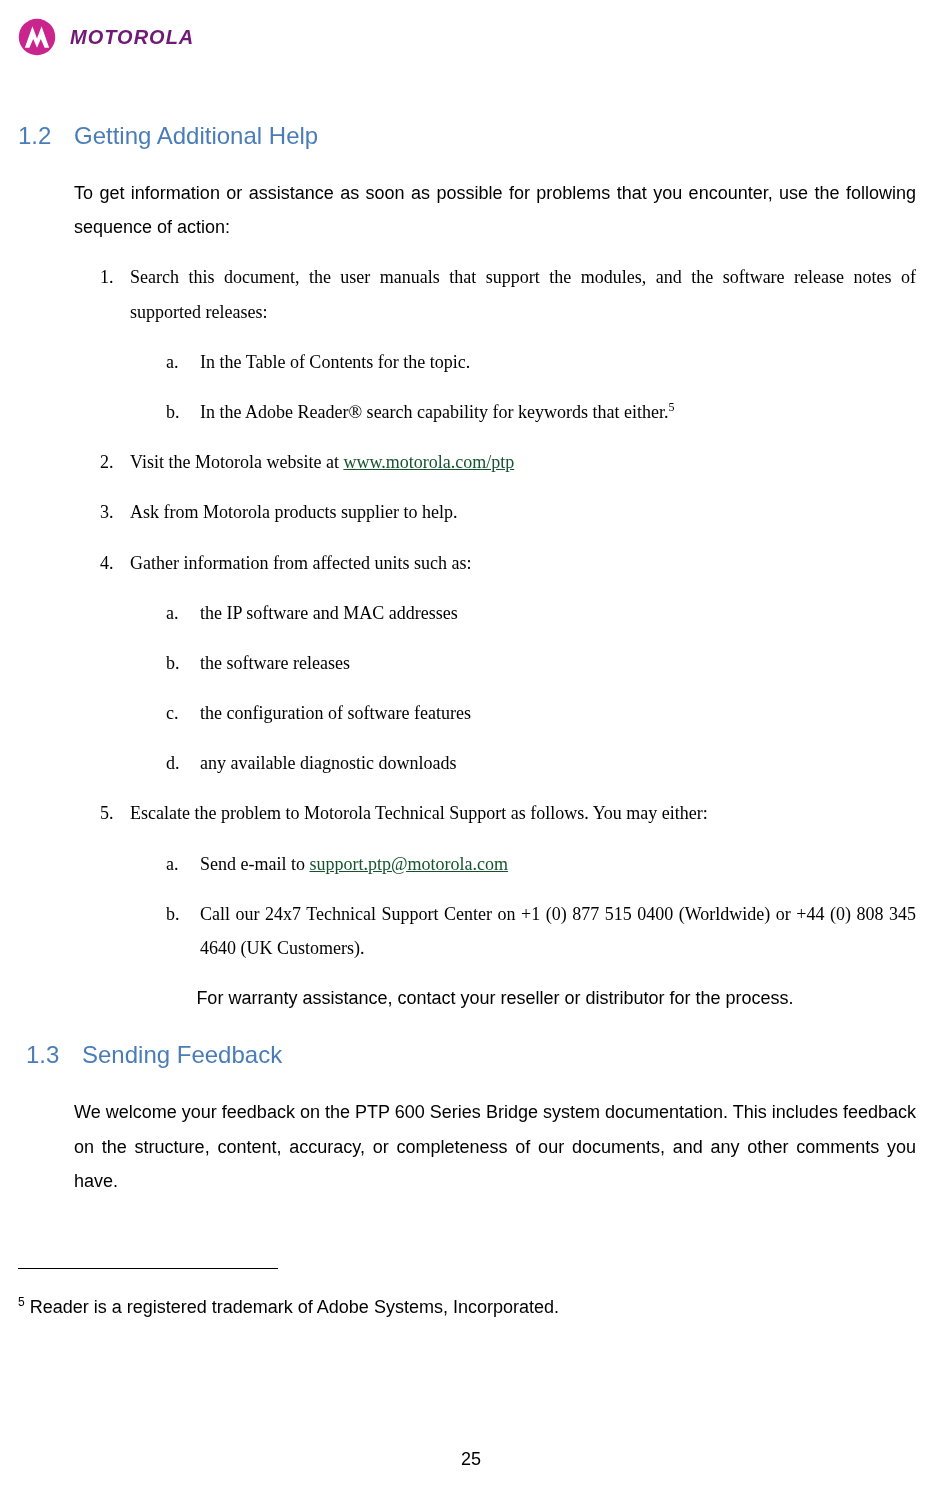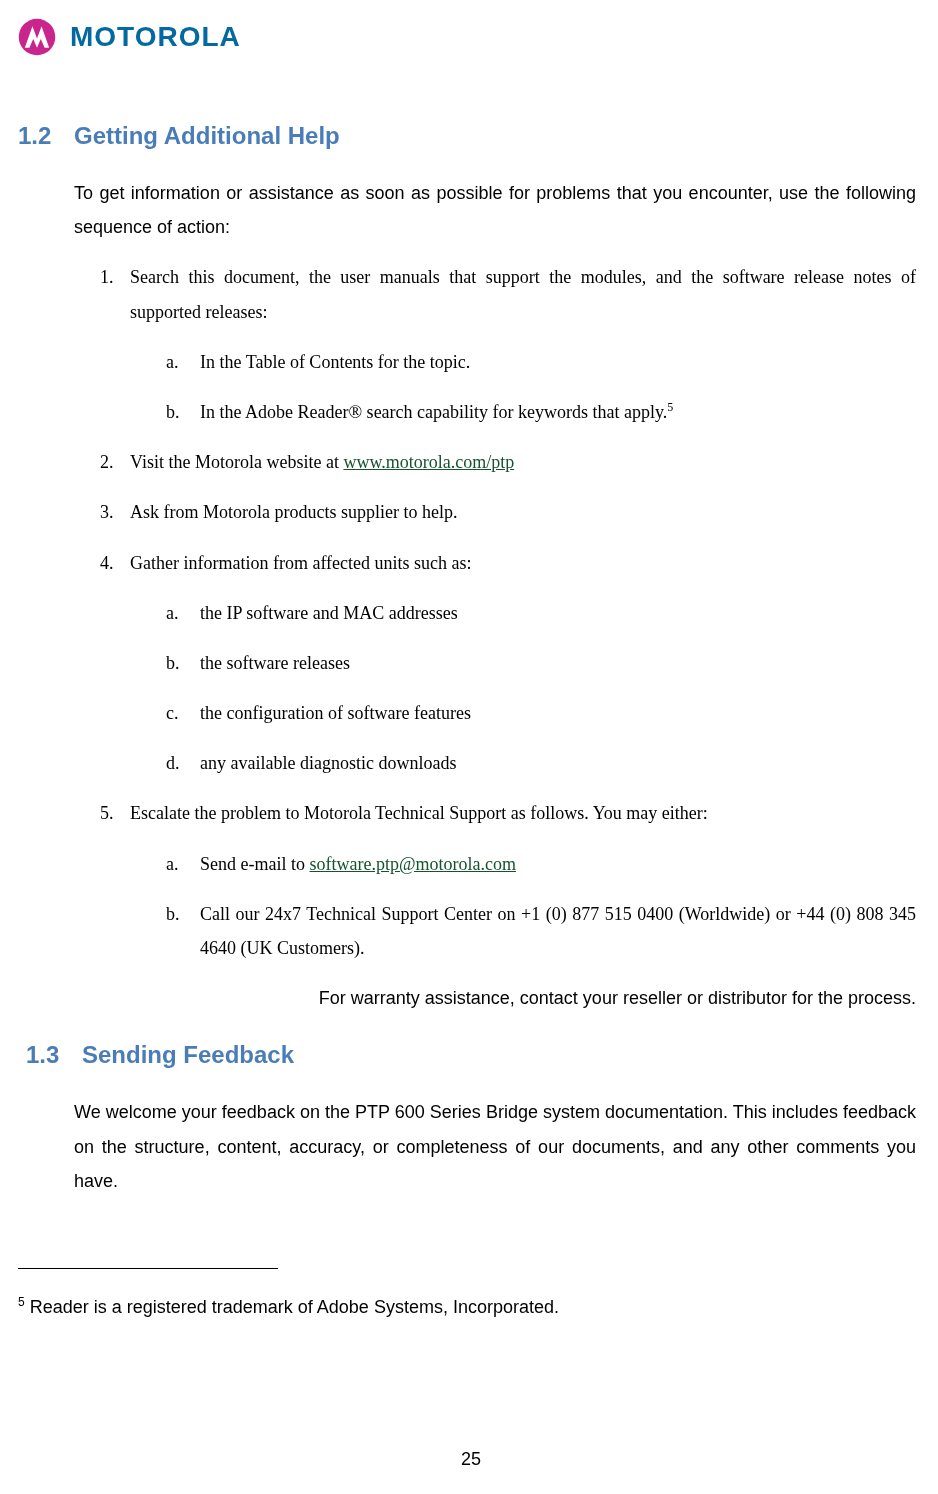--- a/index.html
+++ b/index.html
@@ -21,30 +21,31 @@
       align-items: center;
       gap: 14px;
       padding: 0 0 10px 0;
     }
     .logo-m {
       width: 38px;
       height: 38px;
     }
     .logo-word {
       font-weight: 900;
+      font-style: italic;
       letter-spacing: 1px;
-      font-size: 28px;
-      color: #0369a1;
+      font-size: 20px;
+      color: #701a75;
     }
     .content {
       padding: 56px 0 0 0;
     }
     h2.section {
       color: #4a7db8;
-      font-weight: 700;
+      font-weight: 400;
       font-size: 24px;
       margin: 0 0 26px 0;
     }
     h2.section .num {
       display: inline-block;
       width: 56px;
     }
     .body-block {
       padding-left: 56px;
       padding-right: 4px;
@@ -136,46 +137,46 @@
     </h2>
 
     <div class="body-block">
       <p class="intro">To get information or assistance as soon as possible for problems that you encounter, use the following sequence of action:</p>
 
       <ol class="num">
         <li>
           <span>Search this document, the user manuals that support the modules, and the software release notes of supported releases:</span>
           <ol class="alpha">
             <li><span>In the Table of Contents for the topic.</span></li>
-            <li><span>In the Adobe Reader® search capability for keywords that apply.</span><sup>5</sup></li>
+            <li><span>In the Adobe Reader® search capability for keywords that either.</span><sup>5</sup></li>
           </ol>
         </li>
         <li>
           <span>Visit the Motorola website at </span><a class="link">www.motorola.com/ptp</a>
         </li>
         <li><span>Ask from Motorola products supplier to help.</span></li>
         <li>
           <span>Gather information from affected units such as:</span>
           <ol class="alpha">
             <li><span>the IP software and MAC addresses</span></li>
             <li><span>the software releases</span></li>
             <li><span>the configuration of software features</span></li>
             <li><span>any available diagnostic downloads</span></li>
           </ol>
         </li>
         <li>
           <span>Escalate the problem to Motorola Technical Support as follows. You may either:</span>
           <ol class="alpha">
-            <li><span>Send e-mail to </span><a class="link">software.ptp@motorola.com</a></li>
+            <li><span>Send e-mail to </span><a class="link">support.ptp@motorola.com</a></li>
             <li><span>Call our 24x7 Technical Support Center on +1 (0) 877 515 0400 (Worldwide) or +44 (0) 808 345 4640 (UK Customers).</span></li>
           </ol>
         </li>
       </ol>
 
-      <p class="intro" style="margin-top:12px; text-align:right;">For warranty assistance, contact your reseller or distributor for the process.</p>
+      <p class="intro" style="margin-top:12px; text-align:center;">For warranty assistance, contact your reseller or distributor for the process.</p>
     </div>
 
     <h2 class="section" style="margin-top:26px;margin-left:8px;">
       <span class="num">1.3</span><span>Sending Feedback</span>
     </h2>
 
     <div class="body-block">
       <p class="intro">We welcome your feedback on the PTP 600 Series Bridge system documentation. This includes feedback on the structure, content, accuracy, or completeness of our documents, and any other comments you have.</p>
     </div>
 

